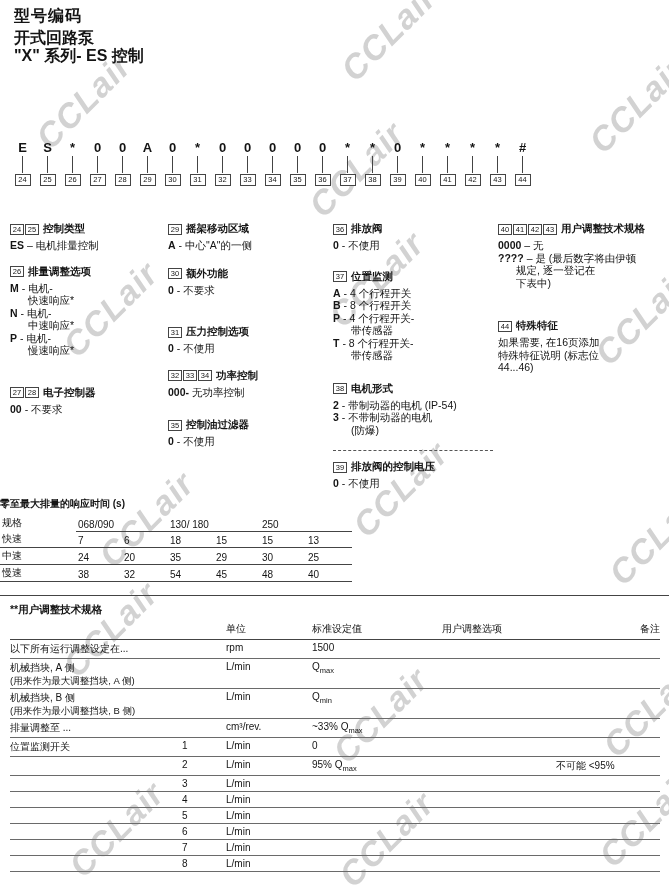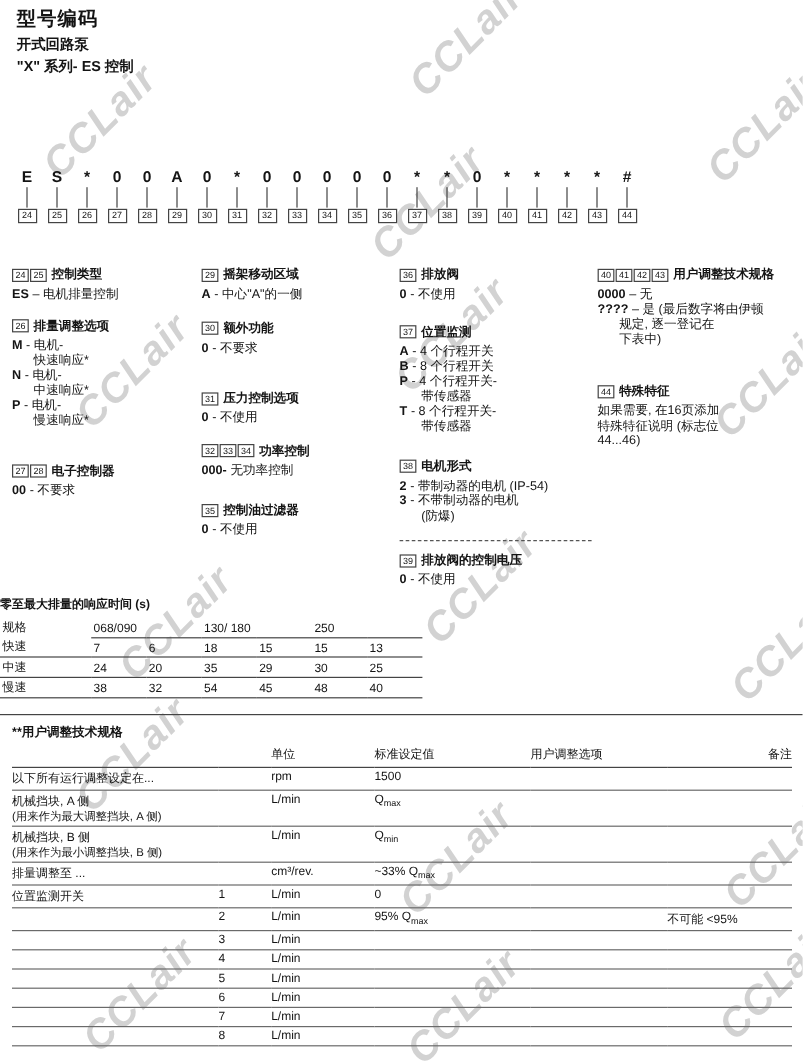--- a/index.html
+++ b/index.html
@@ -8,21 +8,21 @@
   #page { position:relative; width:669px; height:886px; background:#fff; overflow:hidden; }
 
   
   .wm { position:absolute; font-weight:bold; font-style:italic; font-size:34px;
         color:#8a8a8a; opacity:0.38; transform:rotate(-45deg); letter-spacing:1px;
         white-space:nowrap; pointer-events:none; }
 
   
   #hdr { position:absolute; left:14px; top:6px; }
   .h1 { font-size:16px; font-weight:bold; letter-spacing:1px; }
-  .h2 { font-size:12px; font-weight:bold; margin-top:3px; line-height:15px; }
+  .h2 { font-size:16px; font-weight:bold; margin-top:3px; line-height:15px; }
 
   
   #code-area { position:absolute; left:10px; top:140px; display:flex; }
   .slot { width:25px; display:flex; flex-direction:column; align-items:center; }
   .ch { font-weight:bold; font-size:13px; height:16px; line-height:16px; }
   .tick { width:1px; height:17px; background:#444; }
   .bx { min-width:16px; height:12px; border:1px solid #444; font-size:7.5px;
         line-height:10px; text-align:center; margin-top:1px; padding:0 1px; background:#fff; }
 
   

